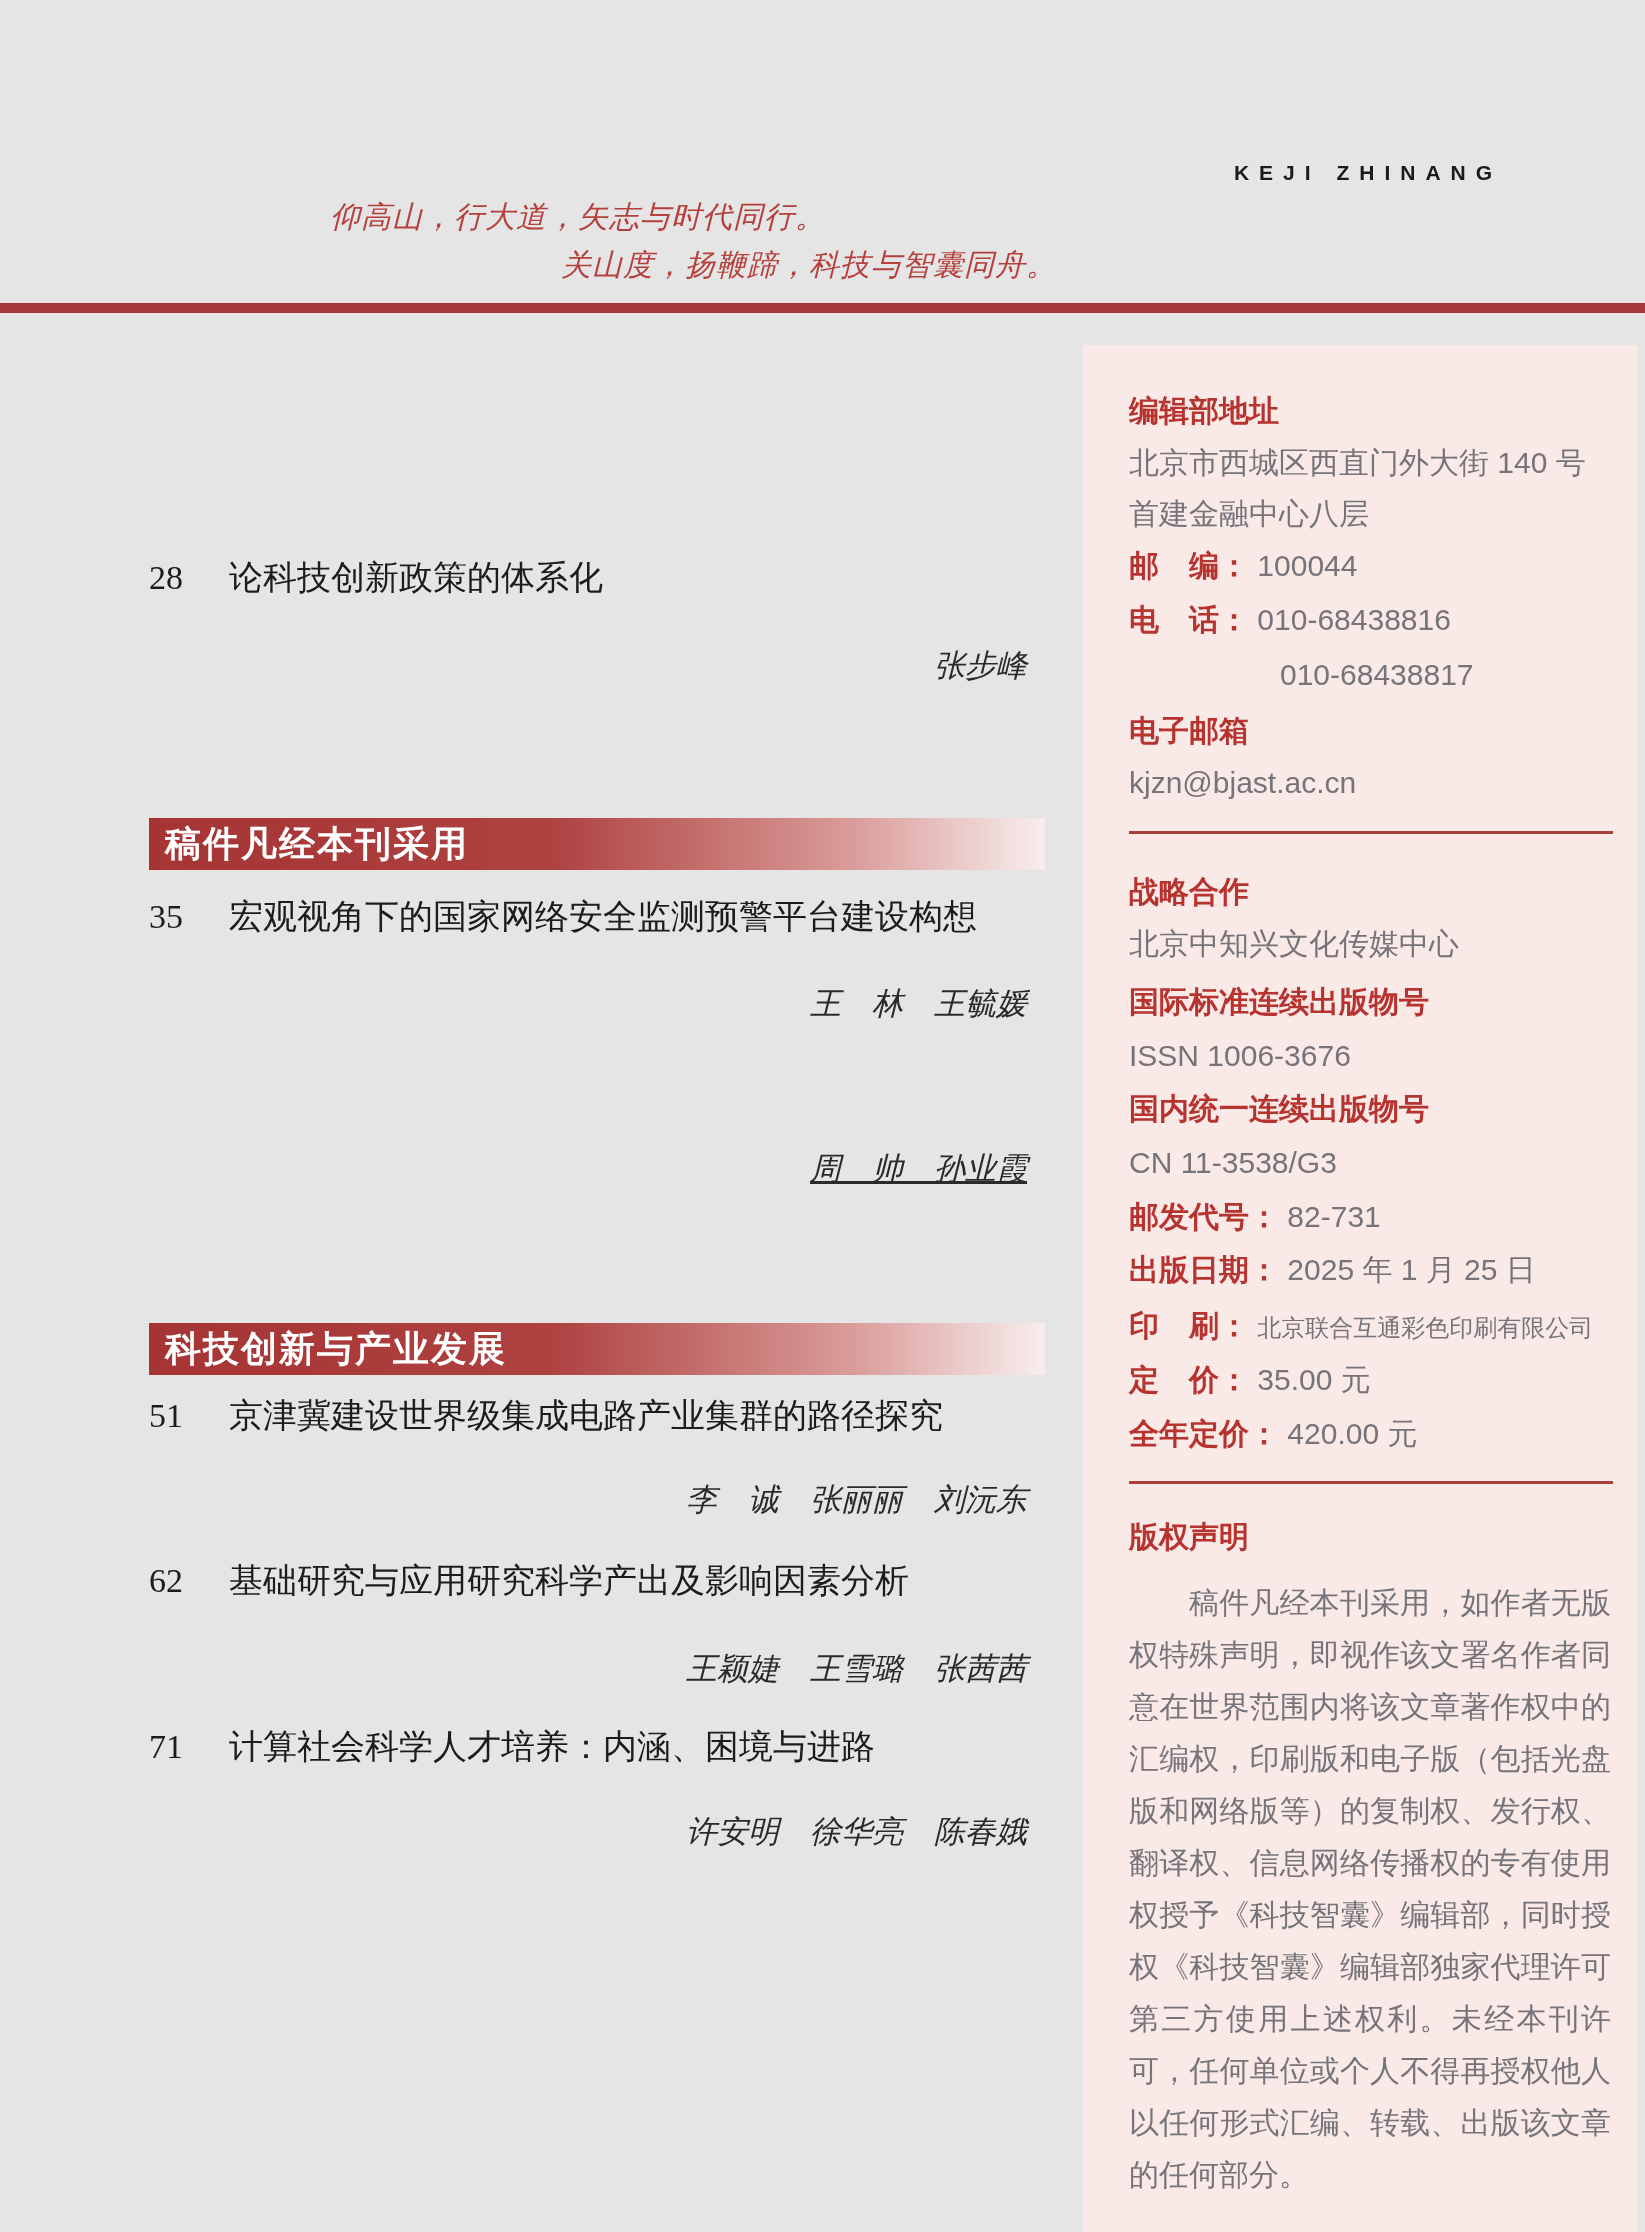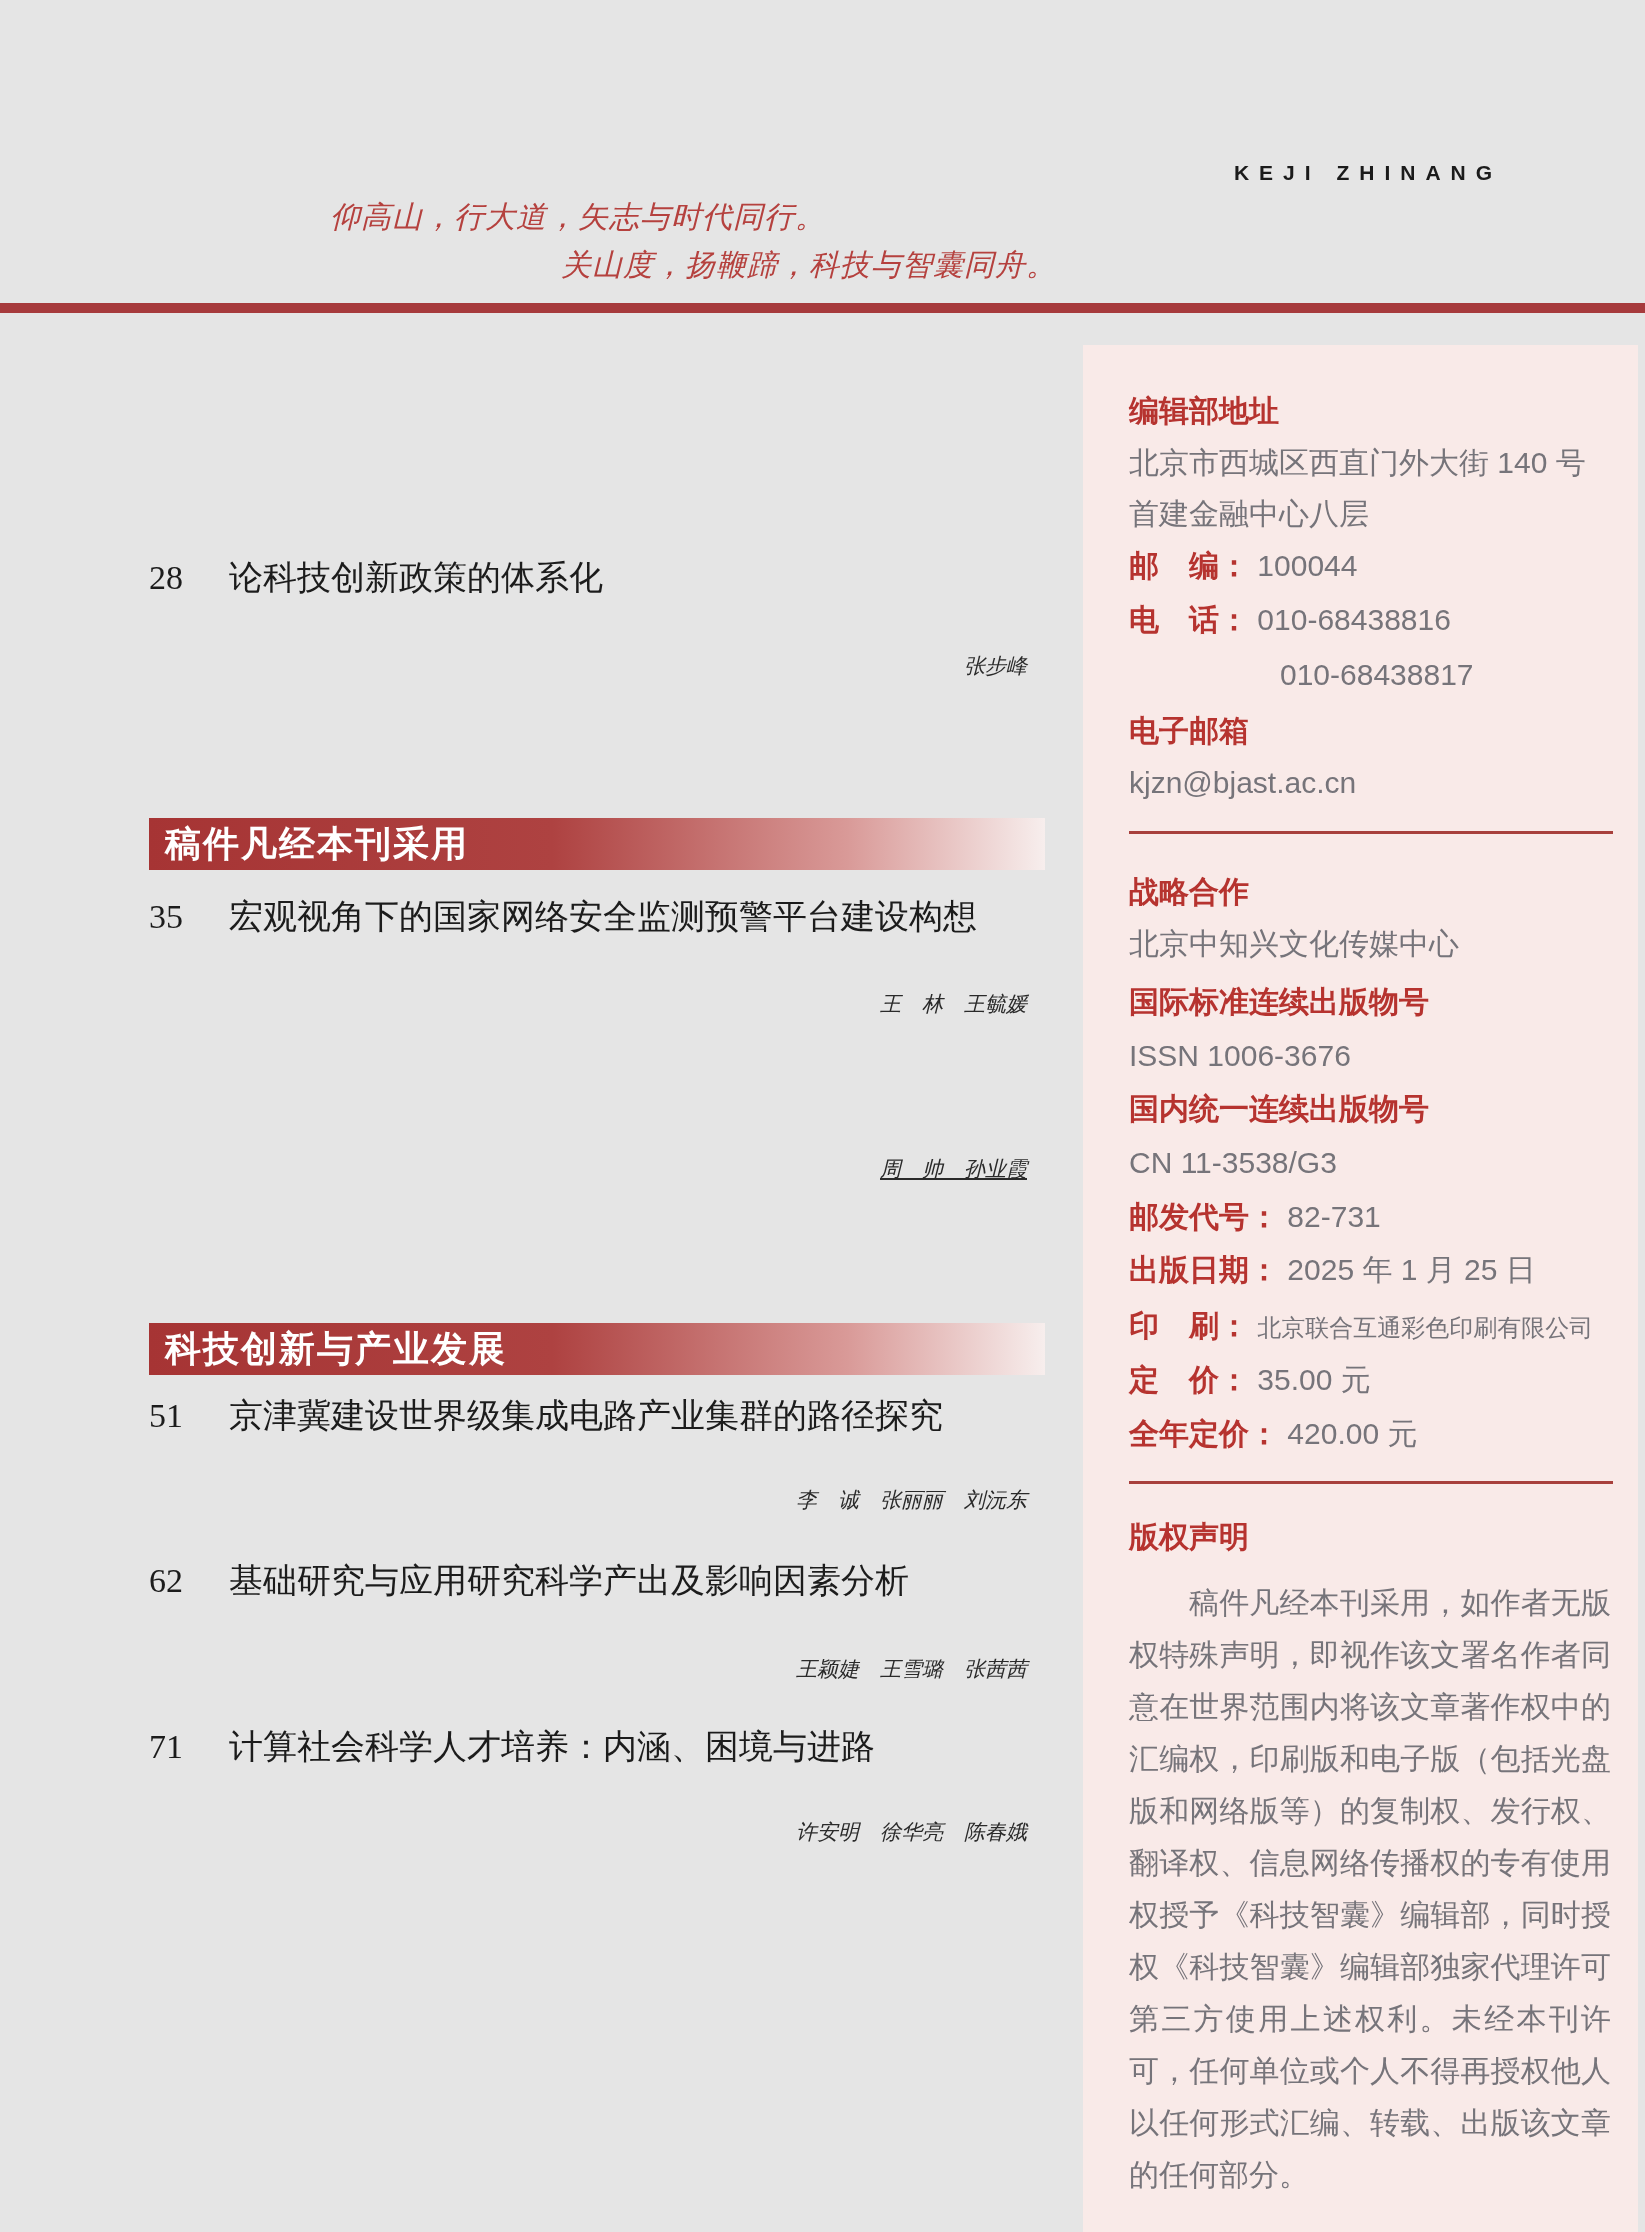--- a/index.html
+++ b/index.html
@@ -62,21 +62,21 @@
     color:#1c1c1c;
     font-size:34px;line-height:42px;
     white-space:nowrap;
   }
   .toc-entry .pageno{width:58px;margin-right:22px;}
   .toc-authors{
     position:absolute;left:149px;width:878px;
     text-align:right;
     font-family:"Liberation Serif",serif;
     font-style:italic;
-    font-size:21px;line-height:38px;
+    font-size:31px;line-height:38px;
     color:#2a2a2a;
     white-space:nowrap;
   }
   .section-banner{
     position:absolute;left:149px;width:896px;height:52px;
     background:linear-gradient(90deg,#a63434 0%,#ae4241 45%,#d99a98 78%,#f7eeed 100%);
     color:#ffffff;
     font-size:36px;font-weight:bold;
     line-height:52px;
     padding-left:16px;

